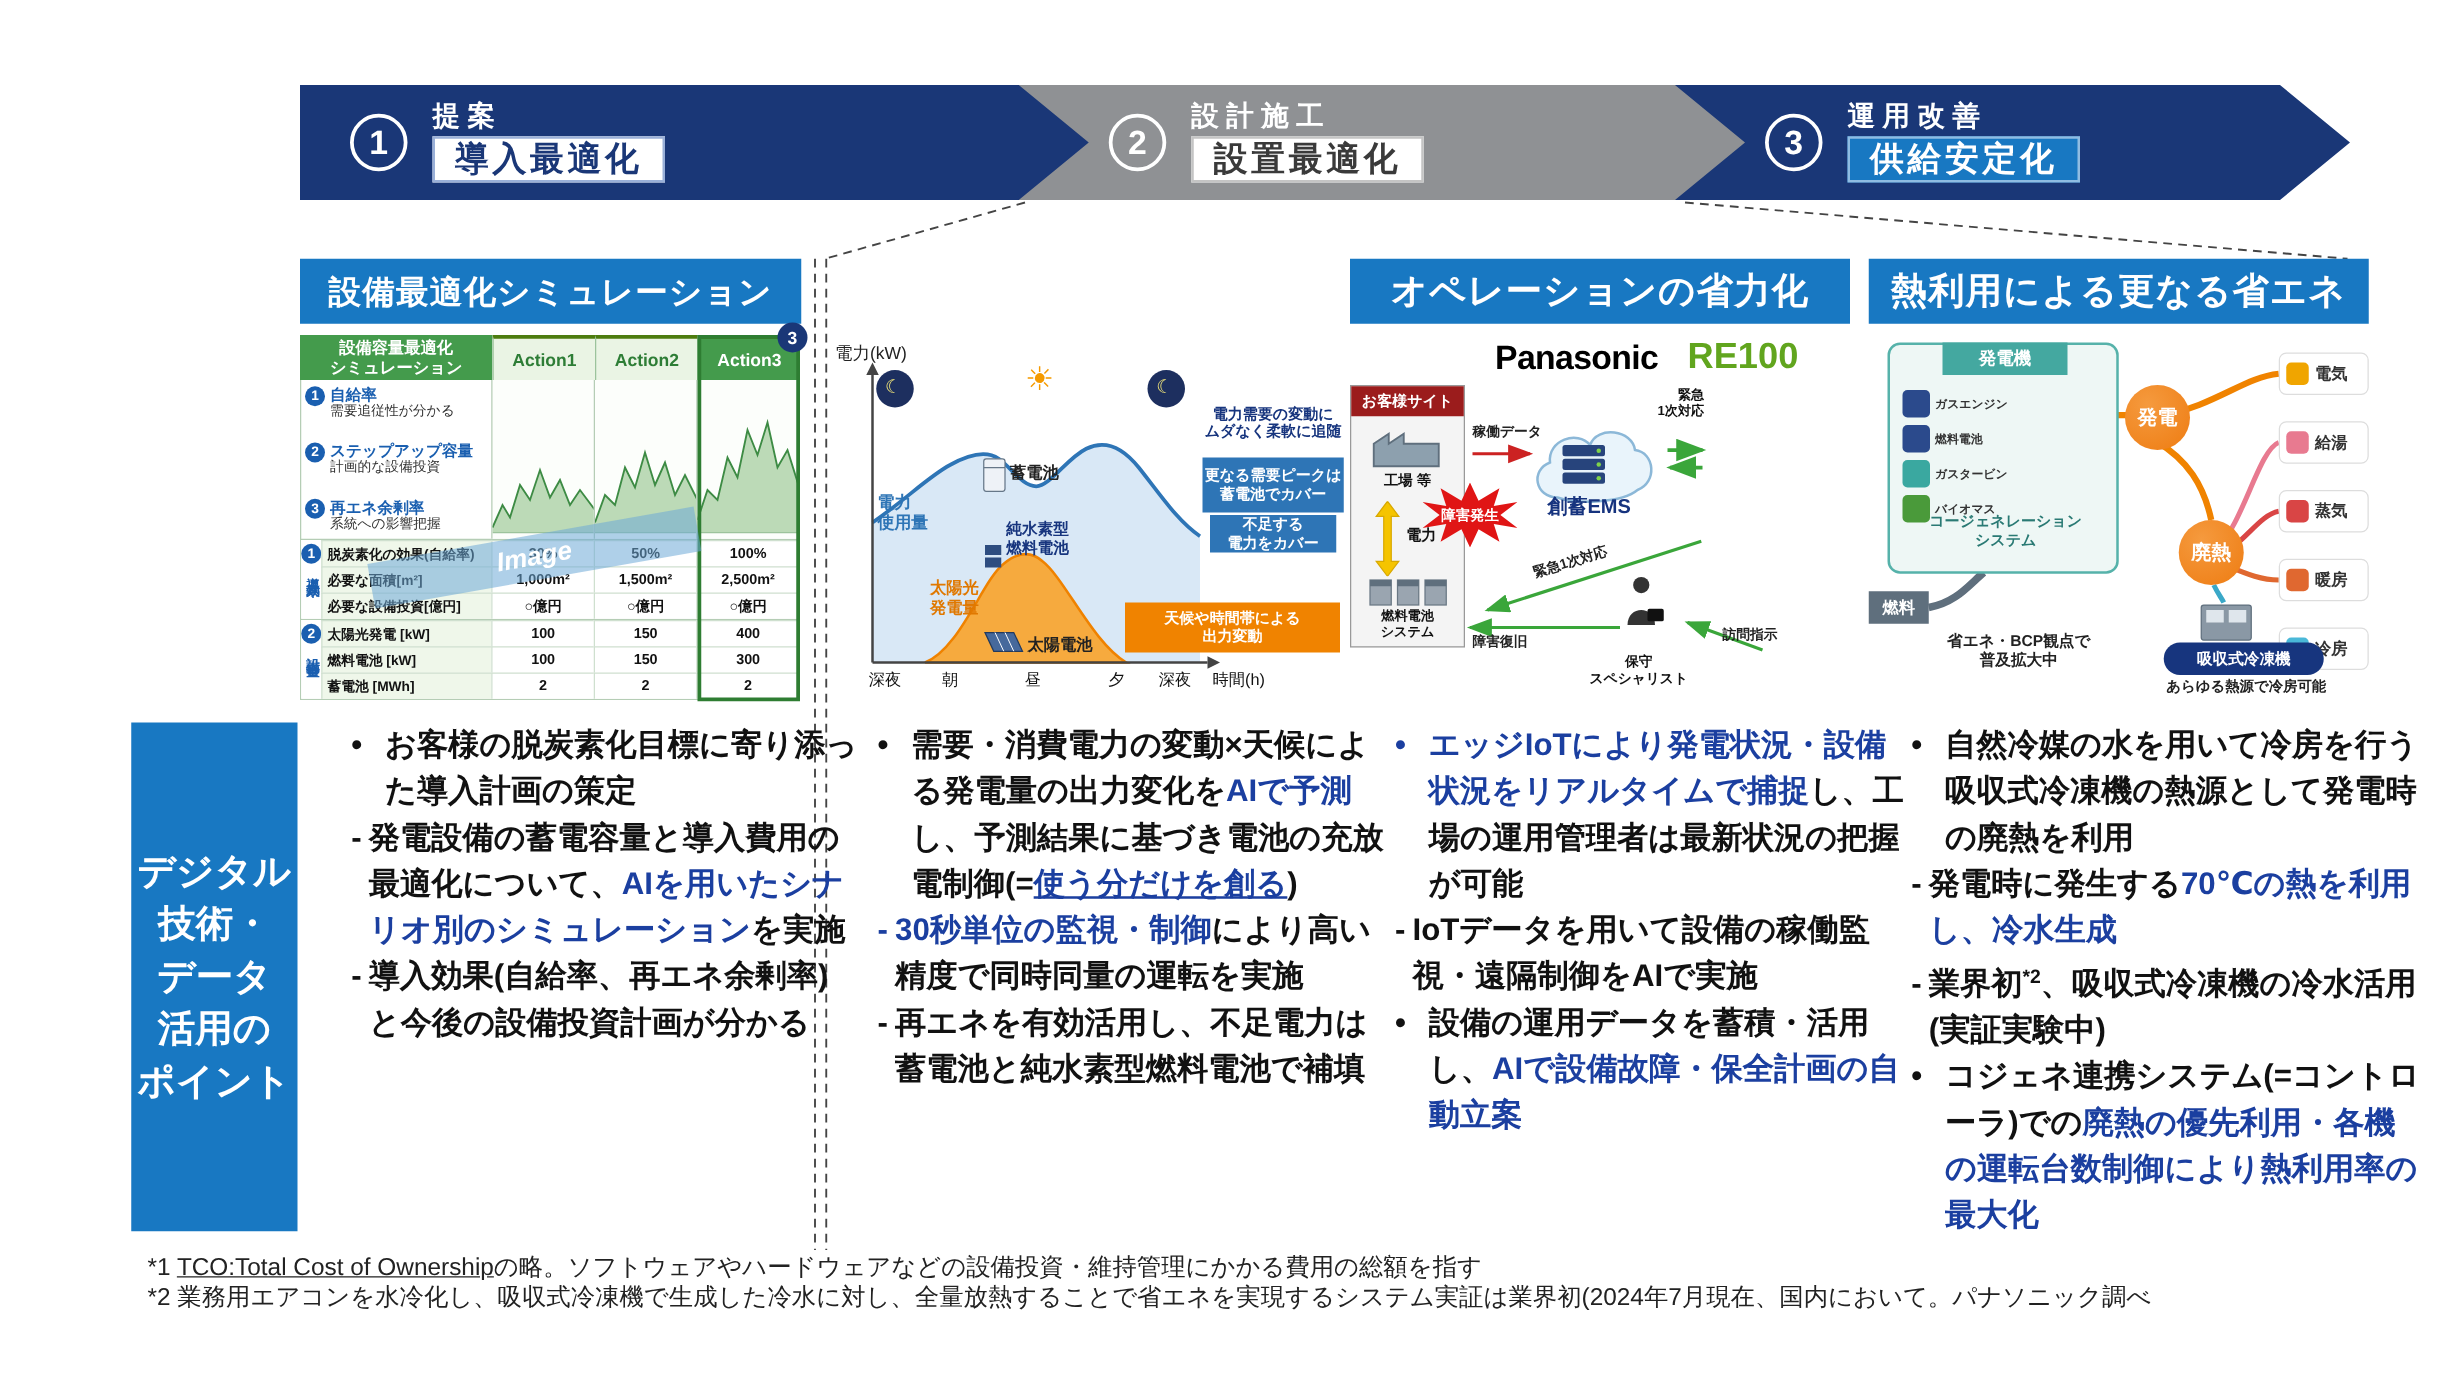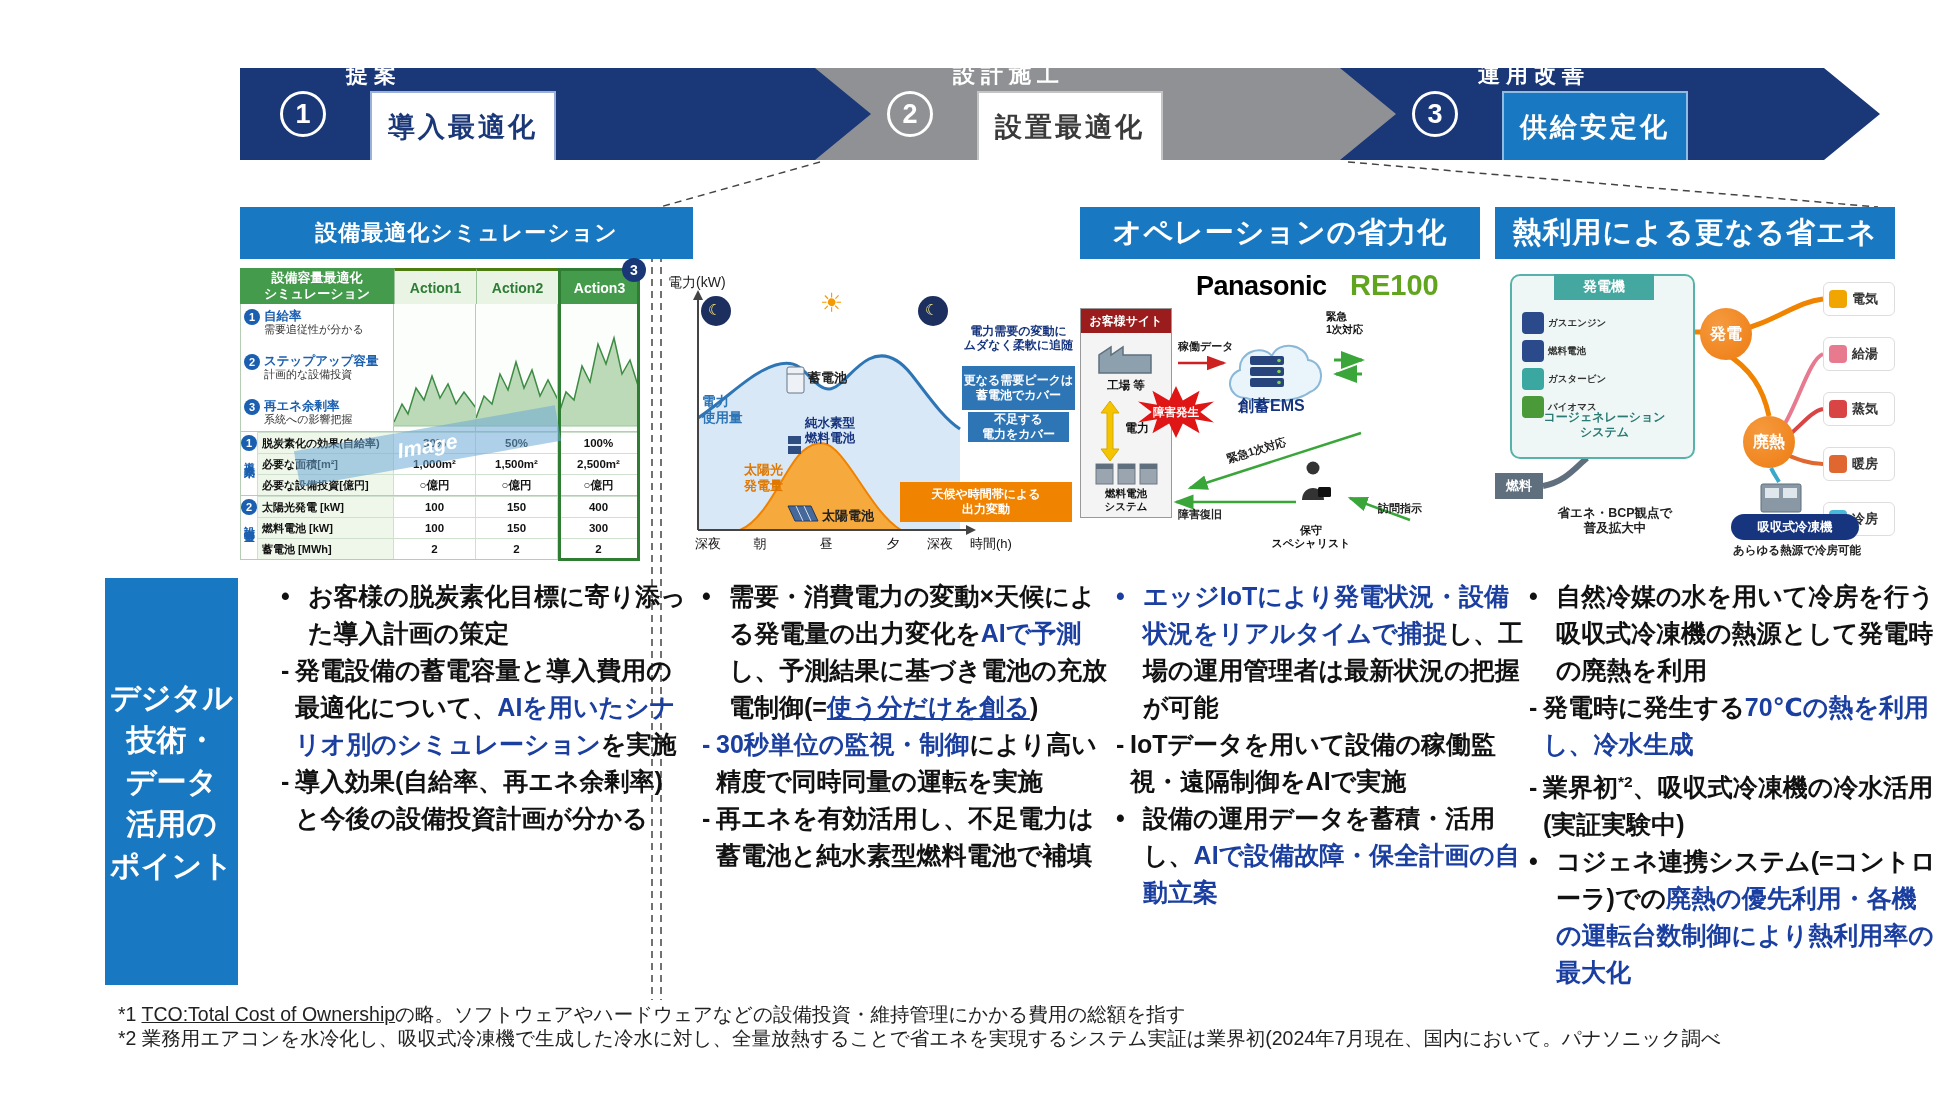--- a/index.html
+++ b/index.html
@@ -12,21 +12,21 @@
 
 
 .arrow{position:absolute;top:68px;height:92px;display:flex;align-items:center;color:#fff;z-index:2;}
 .a-head{clip-path:polygon(0 0,calc(100% - 56px) 0,100% 50%,calc(100% - 56px) 100%,0 100%);}
 .a-mid{clip-path:polygon(0 0,calc(100% - 56px) 0,100% 50%,calc(100% - 56px) 100%,0 100%,56px 50%);}
 .navy{background:#1a3777;}
 .grayarrow{background:#8f9194;}
 .step-num{width:46px;height:46px;border:3px solid #fff;border-radius:50%;display:flex;align-items:center;justify-content:center;font-size:27px;font-weight:bold;flex:none;}
 .step-body{display:flex;flex-direction:column;gap:5px;margin-left:20px;}
 .step-title{font-size:22px;font-weight:bold;letter-spacing:6px;line-height:1;}
-.step-box{font-size:27px;font-weight:bold;padding:18px 16px;line-height:1.25;letter-spacing:3px;align-self:flex-start;margin-left:24px;}
+.step-box{font-size:27px;font-weight:bold;padding:0 16px;line-height:1.25;letter-spacing:3px;align-self:flex-start;}
 .box-white{background:#fff;color:#1a3777;border:2px solid #9ab0d8;}
 .box-gray{background:#fff;color:#3a3a3a;border:2px solid #c4c4c4;}
 .box-blue{background:#1878c2;color:#fff;border:2px solid #8fbce2;}
 
 
 .colhead{position:absolute;top:207px;height:52px;background:#1878c2;color:#fff;font-weight:bold;display:flex;align-items:center;justify-content:center;letter-spacing:1px;z-index:2;}
 .sidebar{position:absolute;left:105px;top:578px;width:133px;height:407px;background:#1878c2;color:#fff;display:flex;align-items:center;justify-content:center;text-align:center;font-size:30px;font-weight:bold;line-height:1.4;z-index:2;}
 .body-text{position:absolute;top:578px;font-size:25px;line-height:37px;color:#111;font-weight:600;z-index:2;margin-left:36px;}
 .para{margin:0;}
 .p-bullet{padding-left:27px;text-indent:-27px;}
@@ -125,21 +125,21 @@
     </div>
   </div>
   <div class="arrow navy a-mid" style="left:1340px;width:540px;padding-left:72px;">
     <div class="step-num pre">3</div>
     <div class="step-body">
       <div class="step-title pre">運用改善</div>
       <div class="step-box box-blue pre">供給安定化</div>
     </div>
   </div>
 
-  <div class="colhead pre" style="left:240px;width:453px;font-size:22px;">設備最適化シミュレーション</div>
+  <div class="colhead pre" style="left:240px;width:401px;font-size:26px;">設備最適化シミュレーション</div>
   <div class="colhead pre" style="left:1080px;width:400px;font-size:29px;">オペレーションの省力化</div>
   <div class="colhead pre" style="left:1495px;width:400px;font-size:29px;">熱利用による更なる省エネ</div>
 
   <div class="fig" id="fig1">
     <div id="sim-grid">
         <div class="sim-row sim-head">
           <div class="sim-title">設備容量最適化
 シミュレーション</div>
           <div class="sim-act">Action1</div>
           <div class="sim-act">Action2</div>
@@ -344,21 +344,21 @@
         <rect x="45" y="3" width="17" height="20" fill="#9aa5b0" stroke="#6a7884"></rect>
           <rect x="45" y="3" width="17" height="5" fill="#5f6f7d"></rect>
       </svg>
       <div class="lb pre" style="left:0;top:178px;width:90px;text-align:center;font-size:10.5px;font-weight:bold;">燃料電池
 システム</div>
     </div>
 
     <div class="burst pre">障害発生</div>
     <div class="lb pre" style="left:100px;top:72px;font-size:11px;font-weight:bold;color:#222;">稼働データ</div>
     <div class="lb pre" style="left:160px;top:128px;font-size:16px;font-weight:bold;color:#16337e;">創蓄EMS</div>
-    <div class="lb pre" style="left:248px;top:42px;font-size:10.5px;font-weight:bold;text-align:left;">緊急
+    <div class="lb pre" style="left:248px;top:42px;font-size:10.5px;font-weight:bold;text-align:right;">緊急
 1次対応</div>
 
 
     <div class="lb pre" style="left:148px;top:176px;font-size:11px;font-weight:bold;color:#222;transform:rotate(-17deg);">緊急1次対応</div>
     <div class="lb pre" style="left:300px;top:234px;font-size:11px;font-weight:bold;color:#222;">訪問指示</div>
     <div class="lb pre" style="left:100px;top:240px;font-size:11px;font-weight:bold;color:#222;">障害復旧</div>
     <div class="lb pre" style="left:168px;top:256px;width:130px;text-align:center;font-size:11px;font-weight:bold;">保守
 スペシャリスト</div>
   </div>
 

